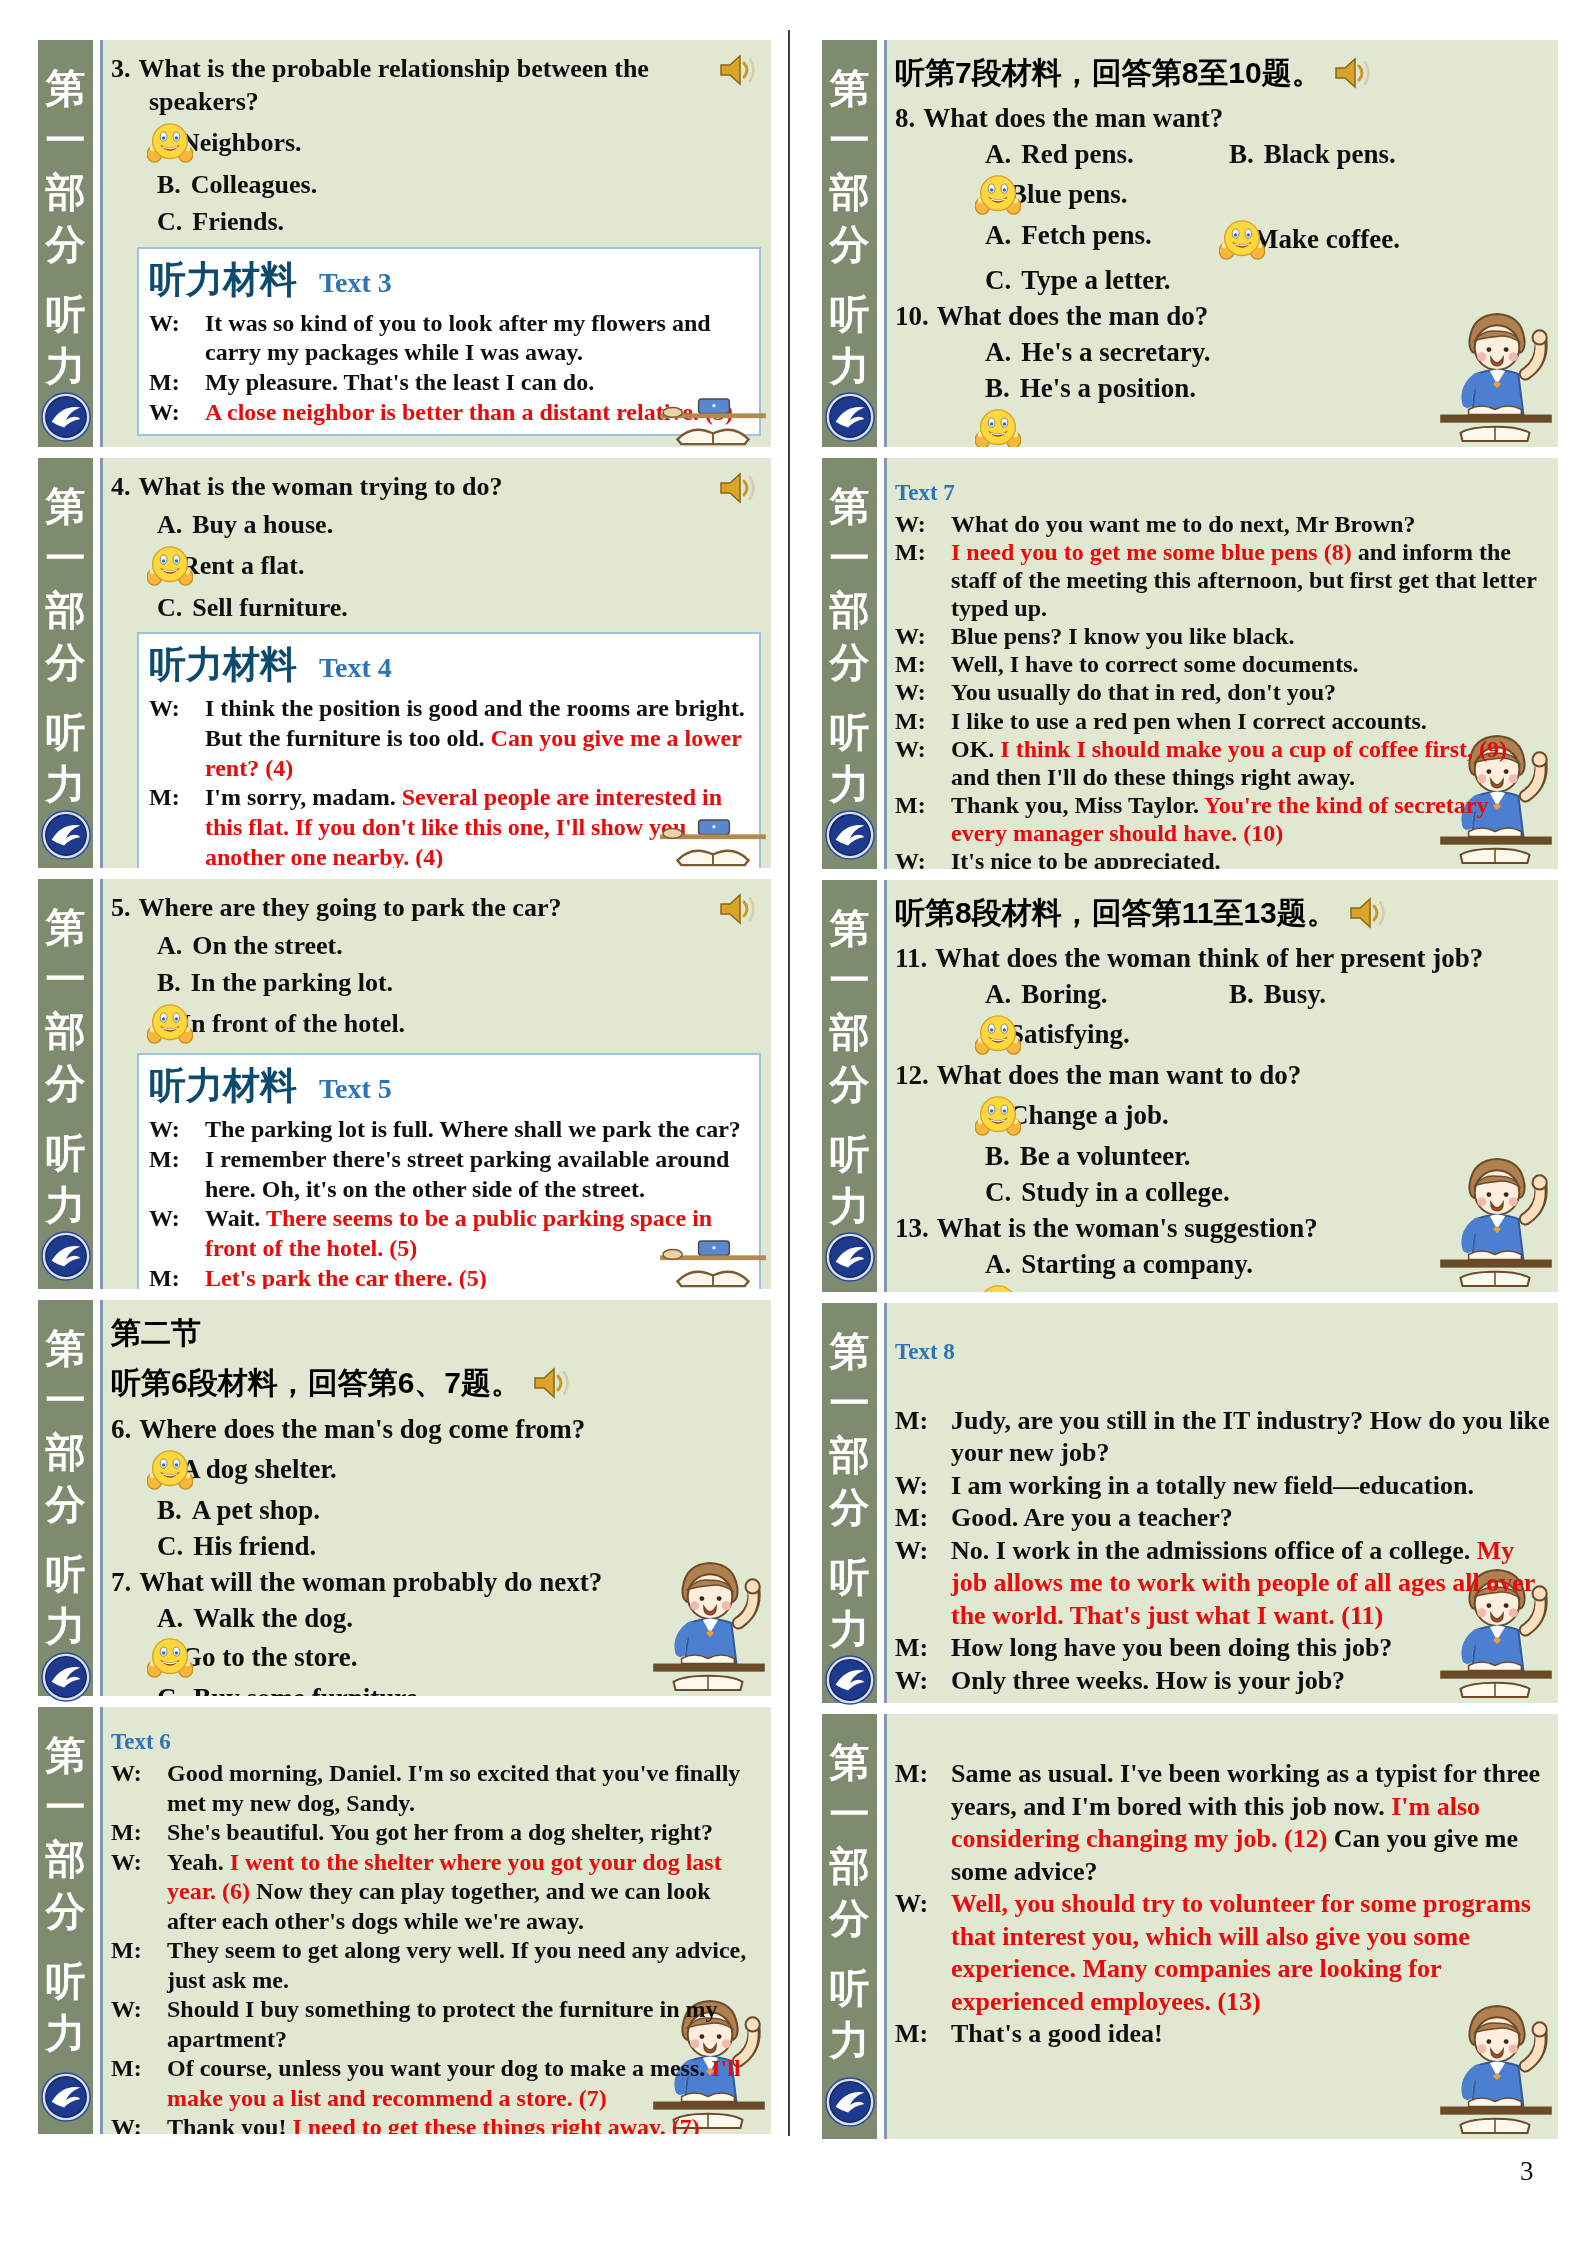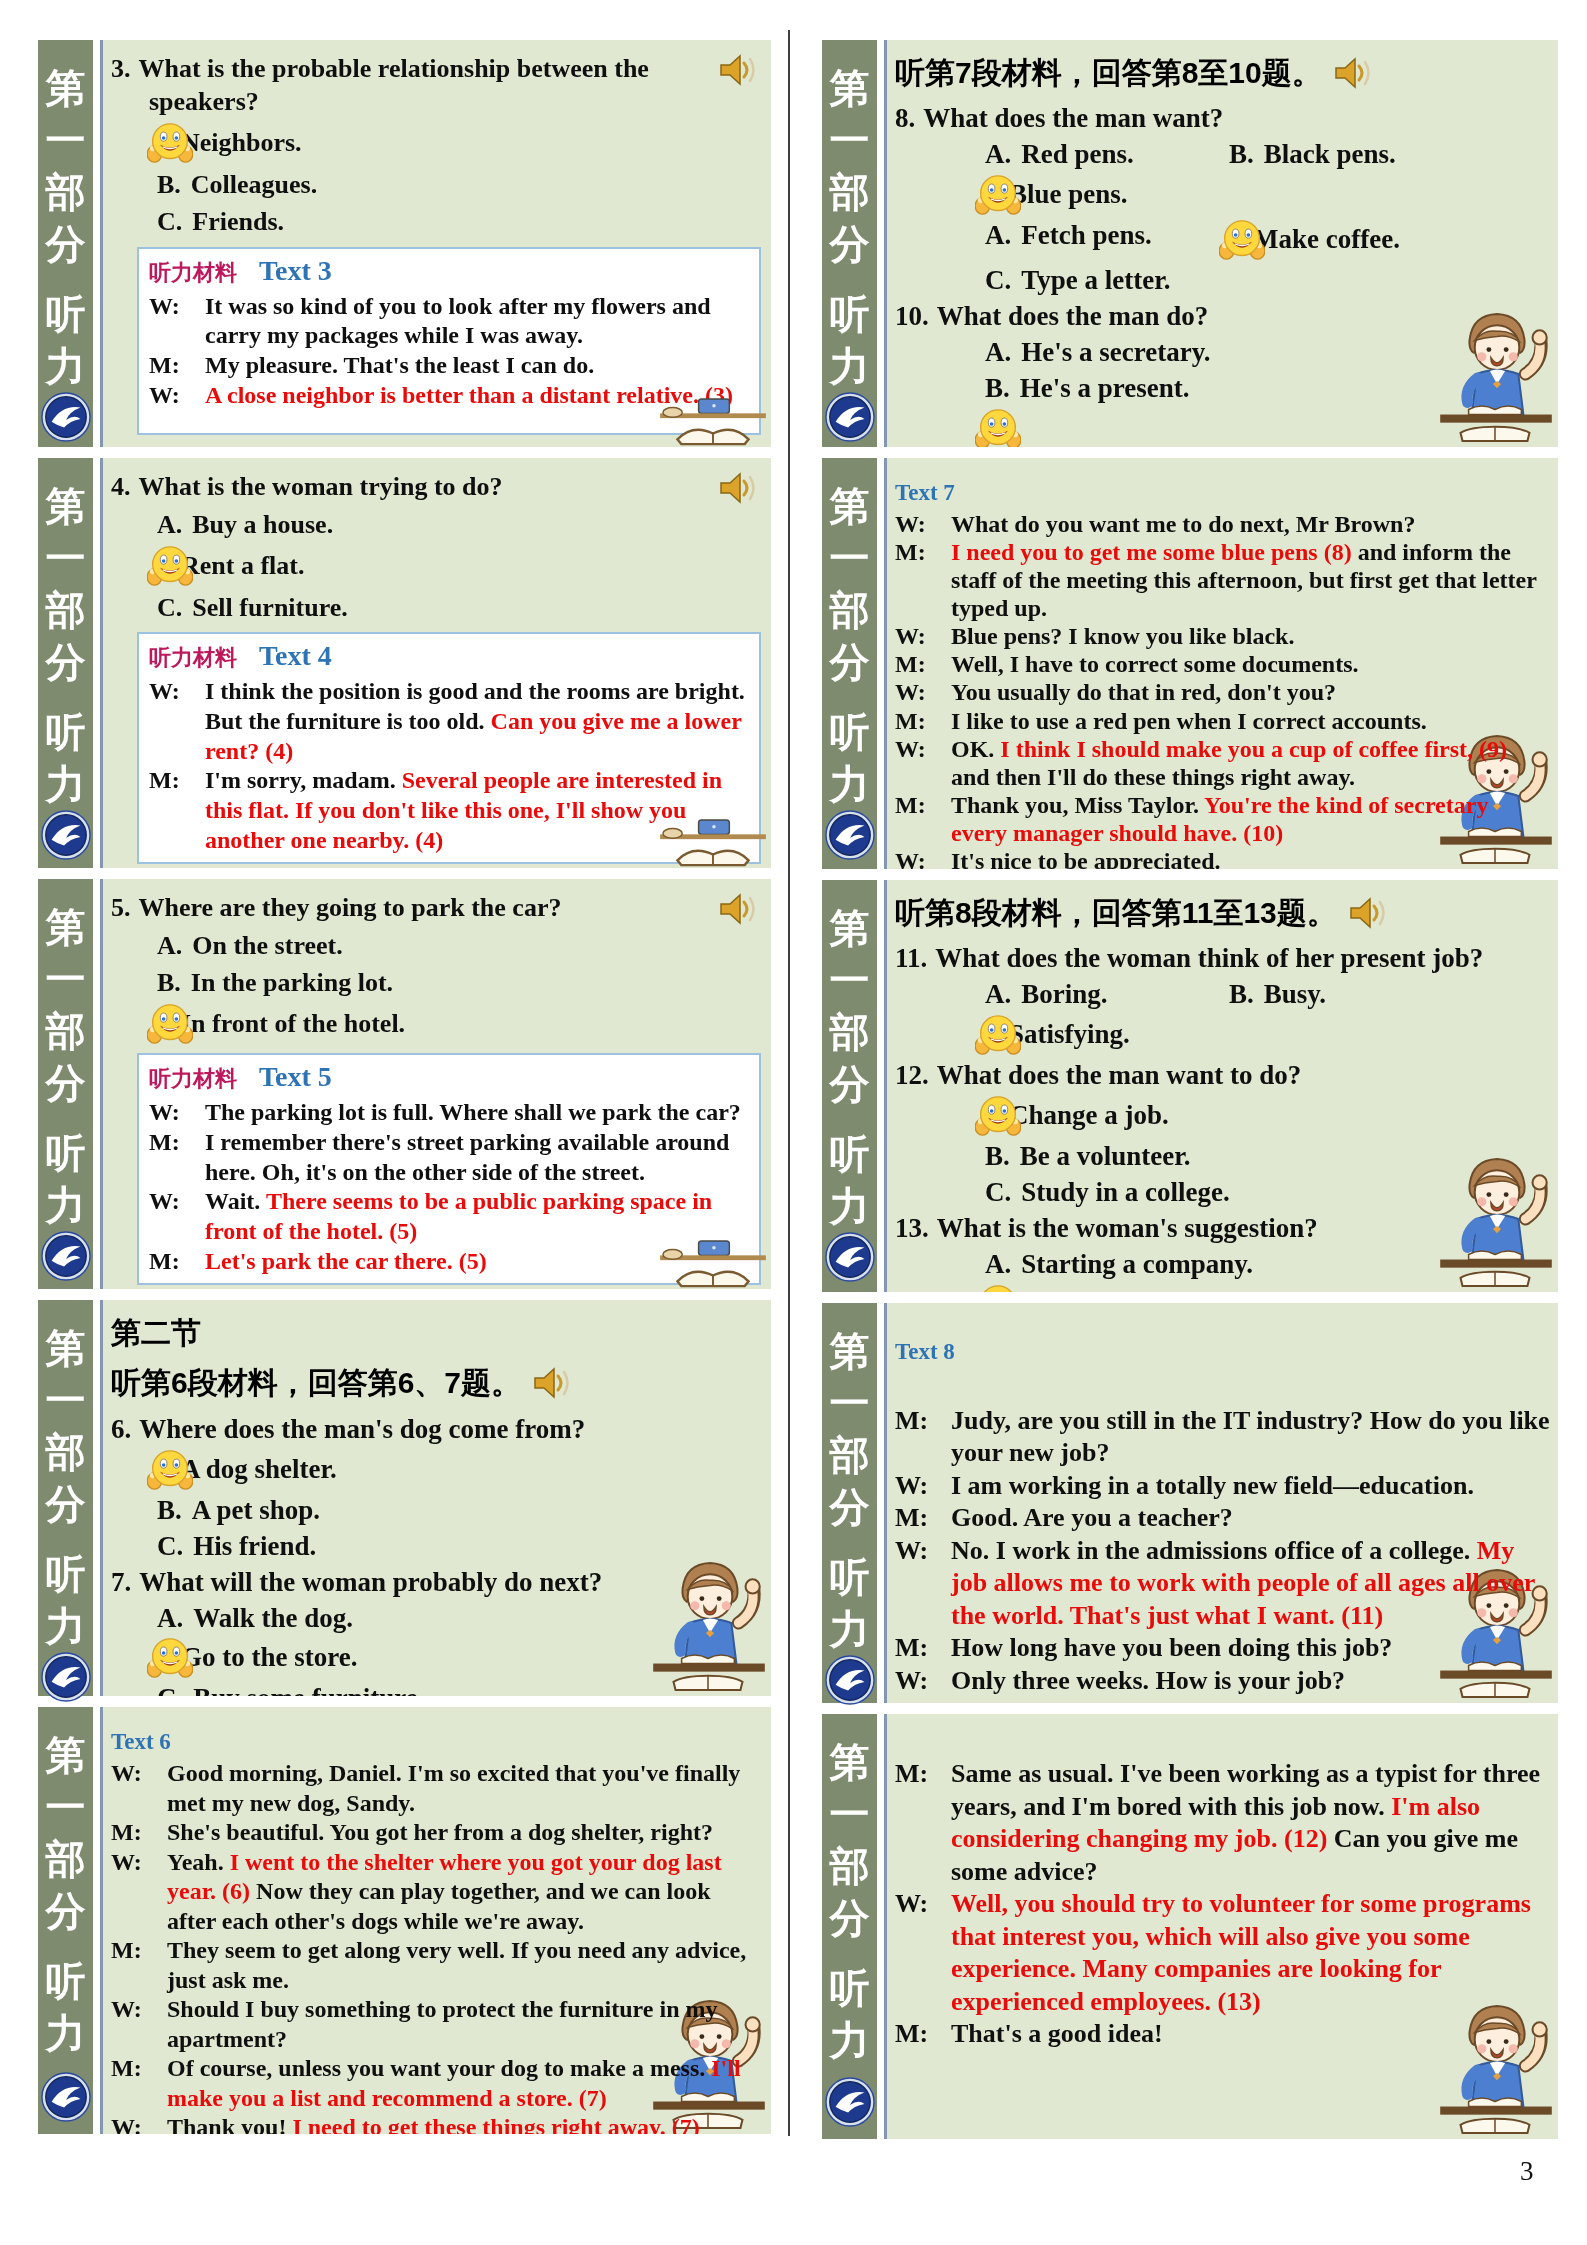--- a/index.html
+++ b/index.html
@@ -41,21 +41,21 @@
          vertical-align:-13px;position:relative;z-index:1;}
   .emoji svg{width:46px;height:42px;display:block;}
   .spk{display:inline-block;width:42px;height:34px;}
   .spk svg{width:42px;height:34px;display:block;}
   .spk-inline{vertical-align:-7px;margin-left:12px;display:inline-block;}
   .spk-abs{position:absolute;right:2px;top:0;}
 
   .mbox{flex:1 1 auto;background:#ffffff;border:2px solid #9cc2e0;margin:6px 2px 6px 26px;
         padding:4px 10px 6px 10px;position:relative;box-sizing:border-box;}
   .mhead{margin:2px 0 4px;}
-  .mh{color:#be185d;font-family:"Liberation Sans",sans-serif;font-size:22px;font-weight:bold;}
+  .mh{color:#0c4a6e;font-family:"Liberation Sans",sans-serif;font-size:37px;font-weight:bold;}
   .mt{color:#2e74b5;font-size:28px;font-weight:bold;margin-left:22px;}
   .m-lines{font-size:24px;line-height:1.24;}
   .t-title{color:#2e74b5;font-size:23px;font-weight:bold;margin:12px 0 4px;}
   .dialog{position:relative;z-index:2;}
   .d-sm{font-size:24px;line-height:1.23;}
   .d-mdl{font-size:24px;line-height:1.17;}
   .d-lg{font-size:26px;line-height:1.25;}
   .dline{padding-left:56px;text-indent:-56px;}
   .who{display:inline-block;width:56px;text-indent:0;}
   .red{color:#e90a0a;}
@@ -452,21 +452,21 @@
                   <circle cx="18" cy="17.5" r="2" fill="#2a6fd6"></circle>
                   <ellipse cx="32" cy="16" rx="3.6" ry="5" fill="#fff" stroke="#666" stroke-width="0.8"></ellipse>
                   <circle cx="32" cy="17.5" r="2" fill="#2a6fd6"></circle>
                   <path d="M14 25 Q25 38 36 25 Q25 31 14 25 Z" fill="#9c3b10"></path>
                   <path d="M17 26.5 Q25 30 33 26.5 L33 28 Q25 31.5 17 28 Z" fill="#ffffff"></path>
                 </svg></span><span>Make coffee.</span></div>
           </div>
           <div class="opt"><span class="lab">C.</span><span>Type a letter.</span></div>
           <div class="q"><span class="qnum">10.</span><span>What does the man do?</span></div>
           <div class="opt"><span class="lab">A.</span><span>He's a secretary.</span></div>
-          <div class="opt"><span class="lab">B.</span><span>He's a present.</span></div>
+          <div class="opt"><span class="lab">B.</span><span>He's a position.</span></div>
           <div class="opt"><span class="emoji"><svg viewBox="0 0 50 46" xmlns="http://www.w3.org/2000/svg">
                 <ellipse cx="8" cy="35" rx="8" ry="9" fill="#f6b73c" stroke="#c98e1f" stroke-width="1.5"></ellipse>
                 <ellipse cx="42" cy="35" rx="8" ry="9" fill="#f6b73c" stroke="#c98e1f" stroke-width="1.5"></ellipse>
                 <circle cx="6" cy="29" r="3" fill="#ffe9a8"></circle>
                 <circle cx="44" cy="29" r="3" fill="#ffe9a8"></circle>
                 <circle cx="25" cy="21" r="19" fill="#ffd83d" stroke="#d9a32a" stroke-width="1.5"></circle>
                 <ellipse cx="18" cy="16" rx="3.6" ry="5" fill="#fff" stroke="#666" stroke-width="0.8"></ellipse>
                 <circle cx="18" cy="17.5" r="2" fill="#2a6fd6"></circle>
                 <ellipse cx="32" cy="16" rx="3.6" ry="5" fill="#fff" stroke="#666" stroke-width="0.8"></ellipse>
                 <circle cx="32" cy="17.5" r="2" fill="#2a6fd6"></circle>

